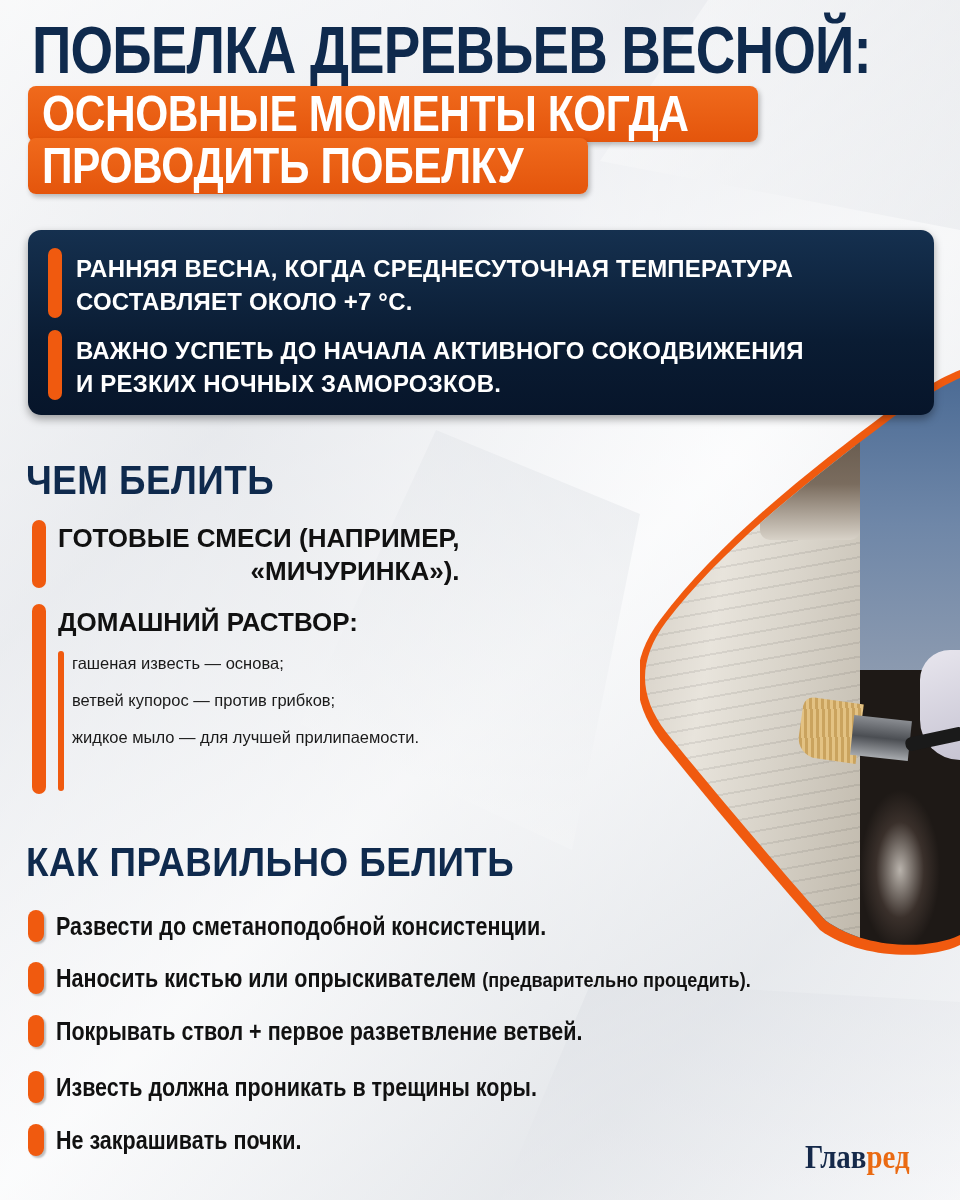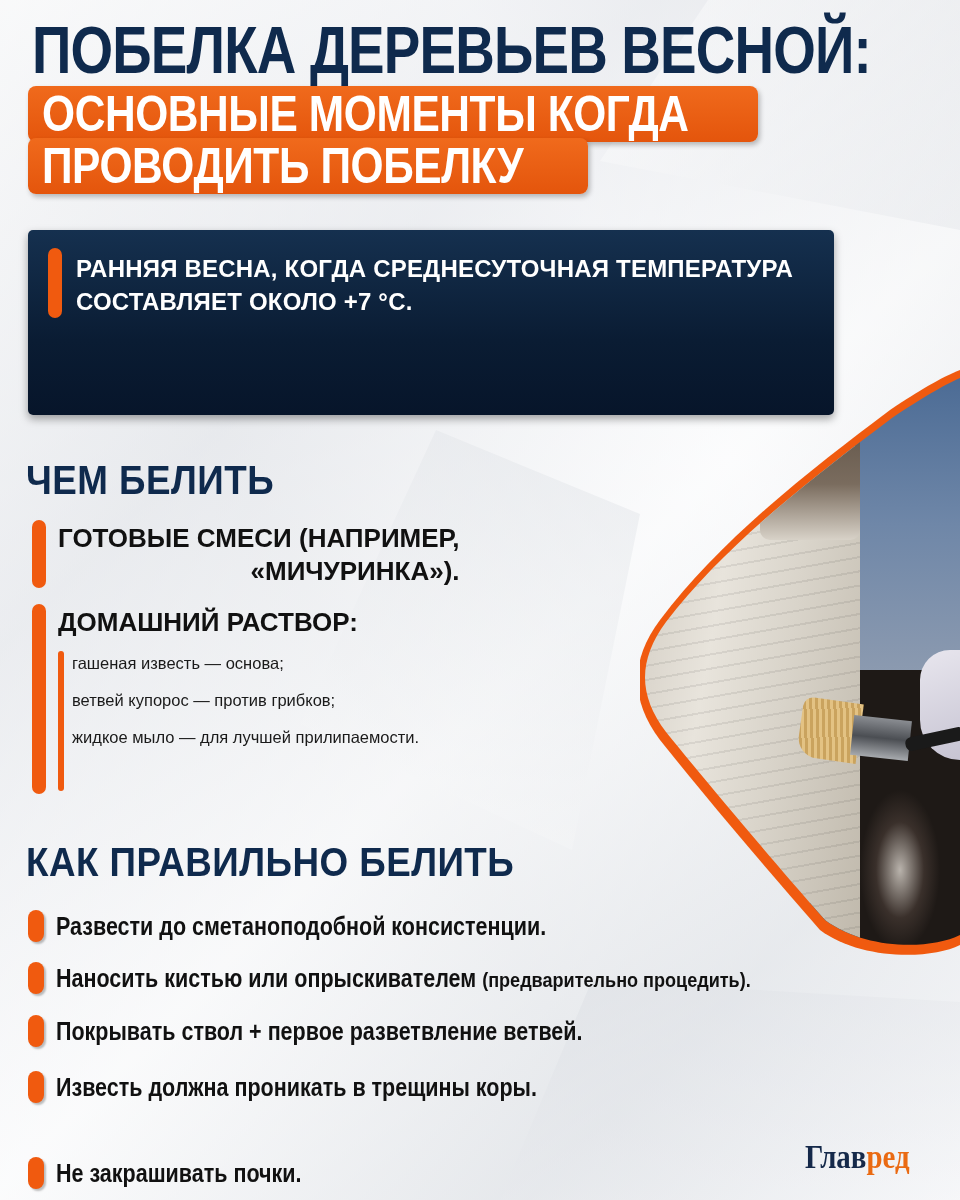--- a/index.html
+++ b/index.html
@@ -47,23 +47,23 @@
     font-size: 50px;
     letter-spacing: -0.5px;
     transform: scaleX(0.85);
     transform-origin: left top;
     white-space: nowrap;
     line-height: 56px;
   }
 
   
   .info-box {
-    position: absolute; left: 28px; top: 230px; width: 806px; height: 185px;
+    position: absolute; left: 28px; top: 230px; width: 906px; height: 185px;
     background: linear-gradient(180deg, #15304f 0%, #0a1c33 60%, #07152a 100%);
-    border-radius: 5px;
+    border-radius: 13px;
     box-shadow: 0 4px 8px rgba(0,0,0,0.35);
     z-index: 4;
   }
   .info-item {
     position: absolute; left: 20px;
     display: flex; align-items: flex-start;
   }
   .pill {
     width: 14px; border-radius: 8px;
     background: #f05a0f;
@@ -217,20 +217,27 @@
 </div>
 
 <div class="info-box">
   <div class="info-item" style="top:18px;">
     <div class="pill" style="height:70px;"></div>
     <div class="info-text">
       <div>РАННЯЯ ВЕСНА, КОГДА СРЕДНЕСУТОЧНАЯ ТЕМПЕРАТУРА</div>
       <div>СОСТАВЛЯЕТ ОКОЛО +7 °С.</div>
     </div>
   </div>
+  <div class="info-item" style="top:100px;">
+    <div class="pill" style="height:70px;"></div>
+    <div class="info-text">
+      <div>ВАЖНО УСПЕТЬ ДО НАЧАЛА АКТИВНОГО СОКОДВИЖЕНИЯ</div>
+      <div>И РЕЗКИХ НОЧНЫХ ЗАМОРОЗКОВ.</div>
+    </div>
+  </div>
 </div>
 
 <div class="section-h" style="top:458px;">ЧЕМ БЕЛИТЬ</div>
 
 <div class="mix-item" style="top:520px;text-align:right;">
   <div class="pill" style="height:68px;"></div>
   <div class="mix-text">
     <div>ГОТОВЫЕ СМЕСИ (НАПРИМЕР,</div>
     <div>«МИЧУРИНКА»).</div>
   </div>
@@ -261,18 +268,18 @@
   <div class="how-text"><span>Наносить кистью или опрыскивателем </span><span class="how-note">(предварительно процедить).</span></div>
 </div>
 <div class="how-item" style="top:1015px;">
   <div class="pill"></div>
   <div class="how-text"><span>Покрывать ствол + первое разветвление ветвей.</span></div>
 </div>
 <div class="how-item" style="top:1071px;">
   <div class="pill"></div>
   <div class="how-text"><span>Известь должна проникать в трещины коры.</span></div>
 </div>
-<div class="how-item" style="top:1157px;">
+<div class="how-item" style="top:1124px;">
   <div class="pill"></div>
   <div class="how-text"><span>Не закрашивать почки.</span></div>
 </div>
 
 <div class="logo"><span class="a">Глав</span><span class="b">ред</span></div>
 
 </body></html>

